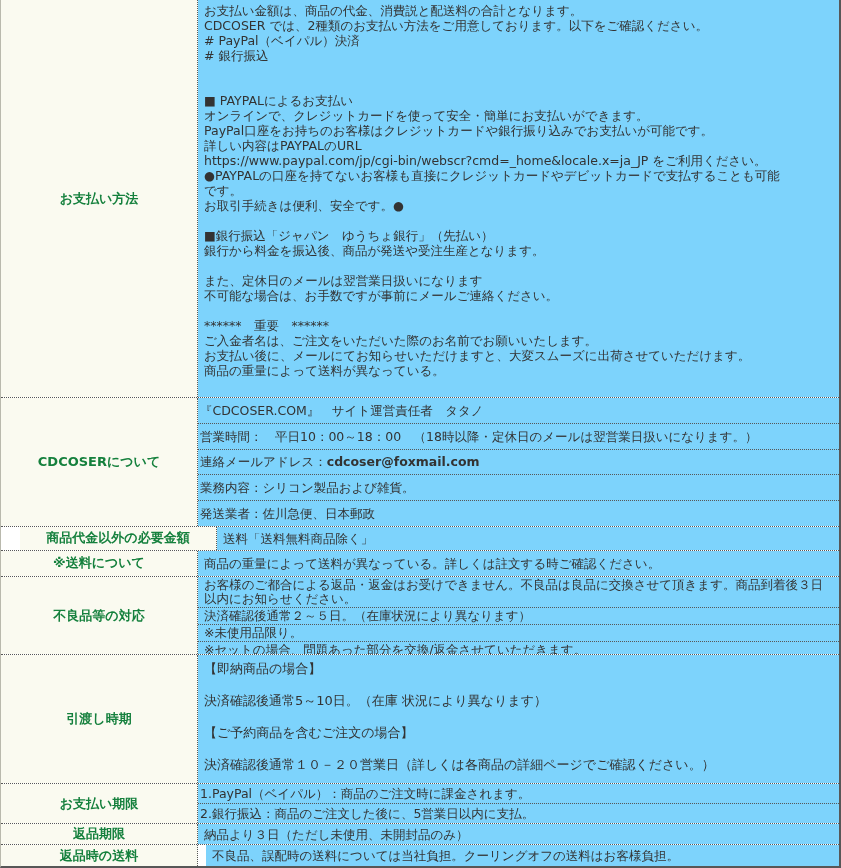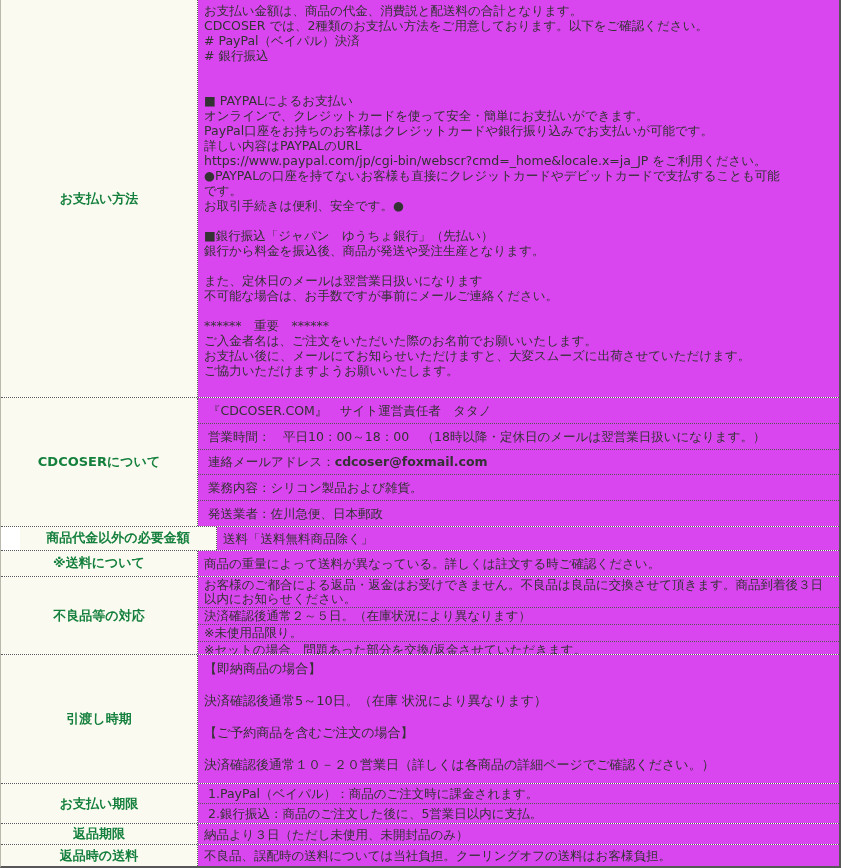--- a/index.html
+++ b/index.html
@@ -22,30 +22,30 @@
   .row + .row { border-top: 1px dotted #575757; }
 
   .label-cell {
     flex: 0 0 197px; width: 197px;
     background: #fafaf0;
     border-right: 1px dotted #575757;
     display: flex; align-items: center; justify-content: center;
     font-weight: bold; font-size: 13px; line-height: 16px;
     text-align: center; color: #15803d;
   }
-  .content-cell { flex: 1; background: #d946ef; overflow: hidden; }
+  .content-cell { flex: 1; background: #7dd3fc; overflow: hidden; }
 
   .lines { padding: 3px 6px; font-size: 12.5px; line-height: 15px; }
   .lines .line { white-space: pre-wrap; }
 
   .stack { display: flex; flex-direction: column; height: 100%; }
   .subrow {
     flex: 1 1 auto;
     display: flex; align-items: center;
-    padding: 2px 10px; font-size: 12.5px; line-height: 15px;
+    padding: 2px 2px; font-size: 12.5px; line-height: 15px;
   }
   .subrow + .subrow { border-top: 1px dotted #575757; }
 
   .stack-auto { display: flex; flex-direction: column; height: 100%; }
   .subrow-sm {
     flex: 0 0 auto; display: block;
     padding: 1px 6px; font-size: 12.5px; line-height: 14px;
   }
   .subrow-sm + .subrow-sm { border-top: 1px dotted #575757; }
 
@@ -57,21 +57,21 @@
   .bold { font-weight: bold; }
 
   .row-payment        { height: 398px; }
   .row-about          { height: 129px; }
   .row-extra          { height: 24px; padding-left: 19px;  }
   .row-shipping       { height: 26px;  }
   .row-defective      { height: 79px;  }
   .row-delivery       { height: 129px; }
   .row-deadline       { height: 40px;  }
   .row-return-period  { height: 21px;  }
-  .row-return-ship    { height: 22px;  }
+  .row-return-ship    { height: 22px; gap: 8px;  }
 
   .lines-delivery { padding: 6px 6px; font-size: 13px; line-height: 16px; }
 </style>
 </head>
 <body>
 
 <div class="shop-table">
 
   <div class="row row-payment">
     <div class="label-cell">
@@ -96,21 +96,21 @@
           <div class="line">&nbsp;</div>
           <div class="line">■銀行振込「ジャパン　ゆうちょ銀行」（先払い）</div>
           <div class="line">銀行から料金を振込後、商品が発送や受注生産となります。</div>
           <div class="line">&nbsp;</div>
           <div class="line">また、定休日のメールは翌営業日扱いになります</div>
           <div class="line">不可能な場合は、お手数ですが事前にメールご連絡ください。</div>
           <div class="line">&nbsp;</div>
           <div class="line">******　重要　******</div>
           <div class="line">ご入金者名は、ご注文をいただいた際のお名前でお願いいたします。</div>
           <div class="line">お支払い後に、メールにてお知らせいただけますと、大変スムーズに出荷させていただけます。</div>
-          <div class="line">ご協力いただけますようお願いいたします。</div>
+          <div class="line">商品の重量によって送料が異なっている。</div>
         </div>
     </div>
   </div>
 
   <div class="row row-about">
     <div class="label-cell">
       <span>CDCOSERについて</span>
     </div>
     <div class="content-cell stack">
       <div class="subrow">

